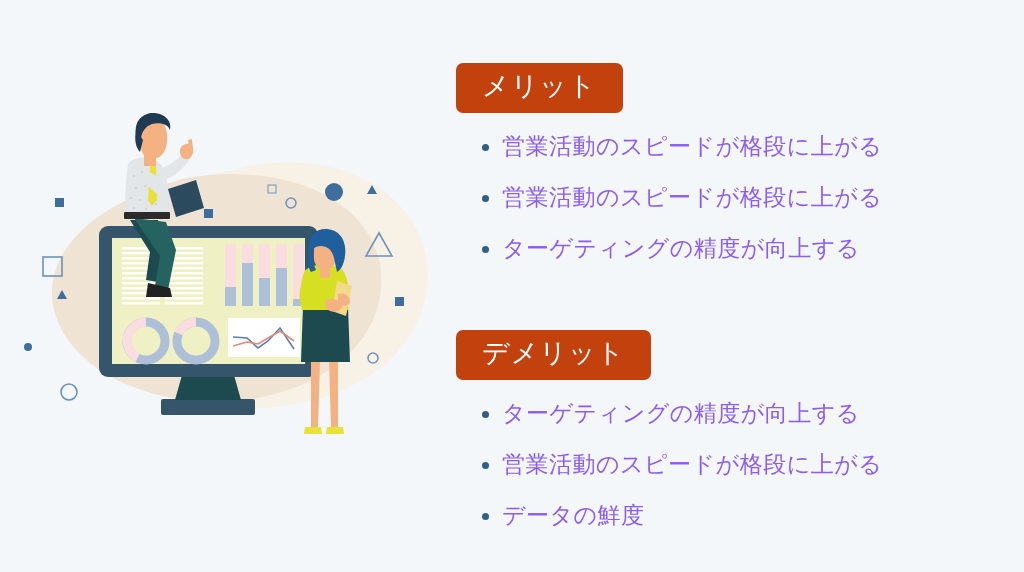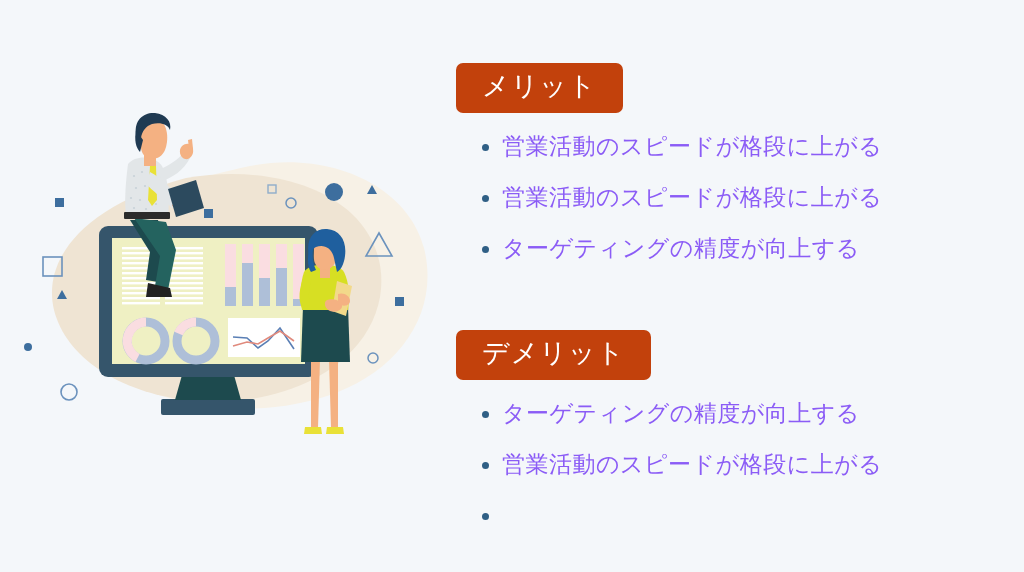--- a/index.html
+++ b/index.html
@@ -271,18 +271,19 @@
         <li>
           <span class="dot"></span>
           <span>ターゲティングの精度が向上する</span>
         </li>
         <li>
           <span class="dot"></span>
           <span>営業活動のスピードが格段に上がる</span>
         </li>
         <li>
           <span class="dot"></span>
+          <span>データの鮮度</span>
         </li>
       </ul>
     </div>
 
   </div>
 </div>
 
 </body></html>

